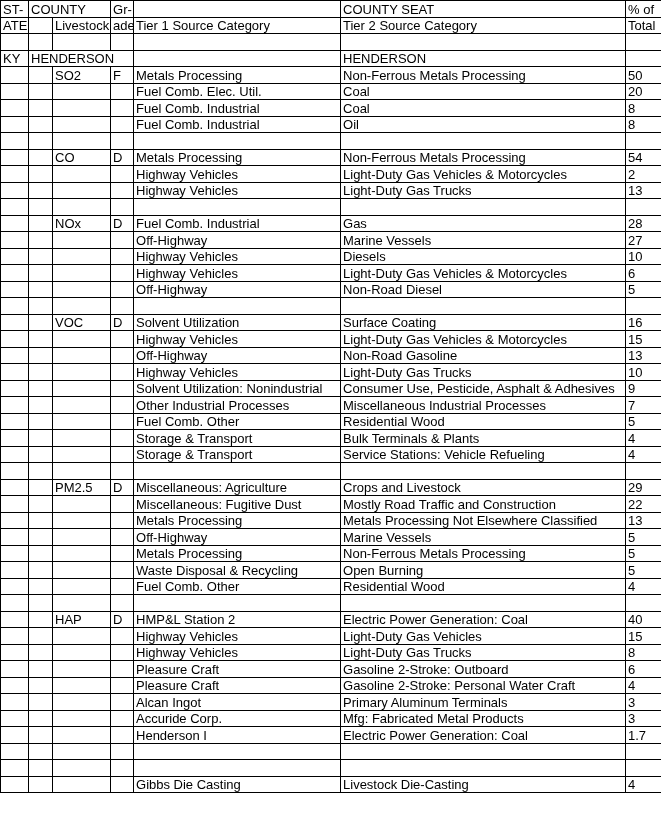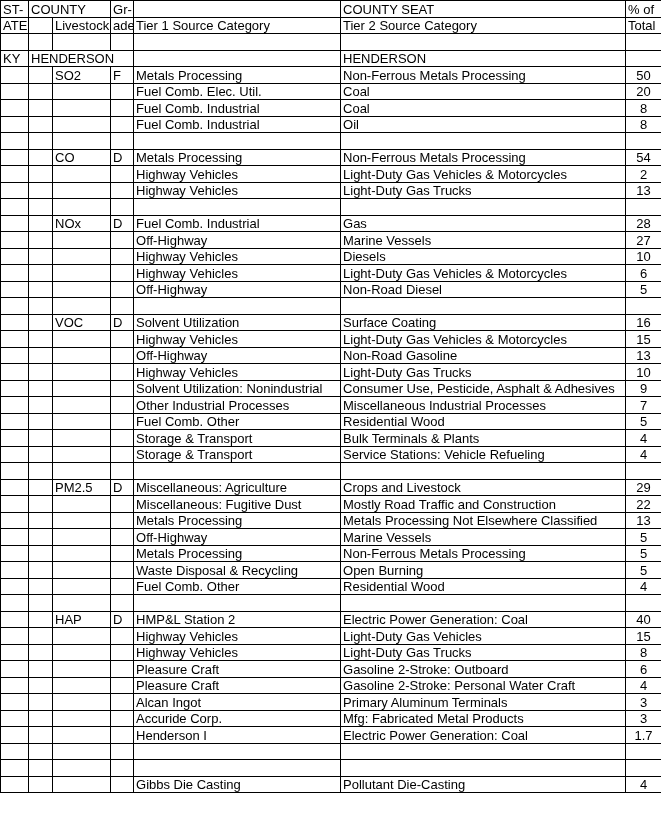--- a/index.html
+++ b/index.html
@@ -23,21 +23,21 @@
     box-sizing: border-box;
     height: 16.5px;
     line-height: 14px;
     padding: 0 2px;
     vertical-align: bottom;
     overflow: hidden;
     white-space: nowrap;
     background: #ffffff;
   }
   table.report td.num {
-    text-align: center;
+    text-align: left;
   }
 </style>
 </head>
 <body>
 
 <table class="report">
   <colgroup>
     <col style="width:28px">
     <col style="width:24px">
     <col style="width:58px">
@@ -468,17 +468,17 @@
         <td></td>
         <td></td>
         <td class="num"></td>
       </tr>
       <tr>
         <td></td>
         <td></td>
         <td></td>
         <td></td>
         <td>Gibbs Die Casting</td>
-        <td>Pollutant Die-Casting</td>
+        <td>Livestock Die-Casting</td>
         <td class="num">4</td>
       </tr>
     </tbody>
 </table>
 
 </body></html>

